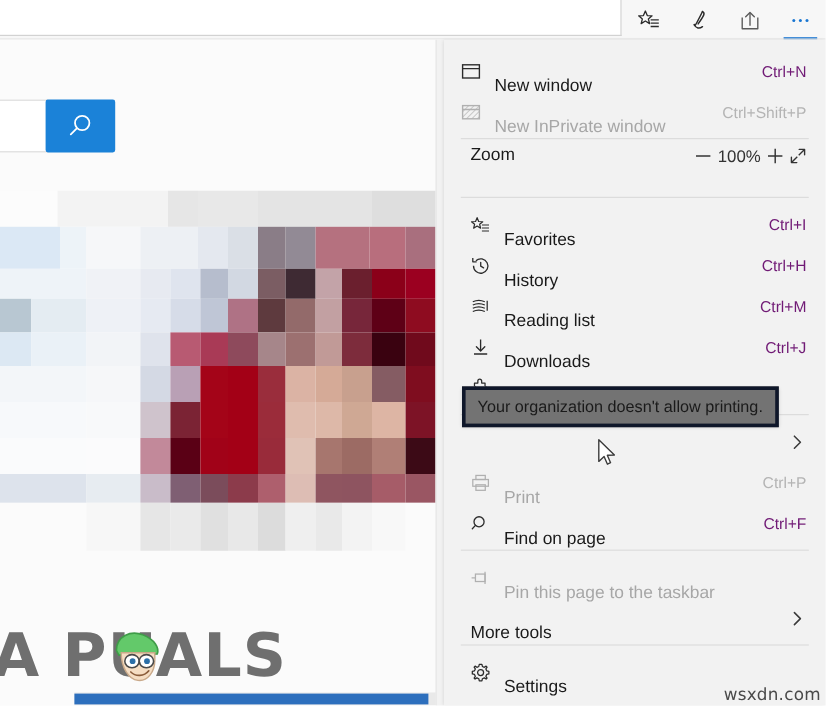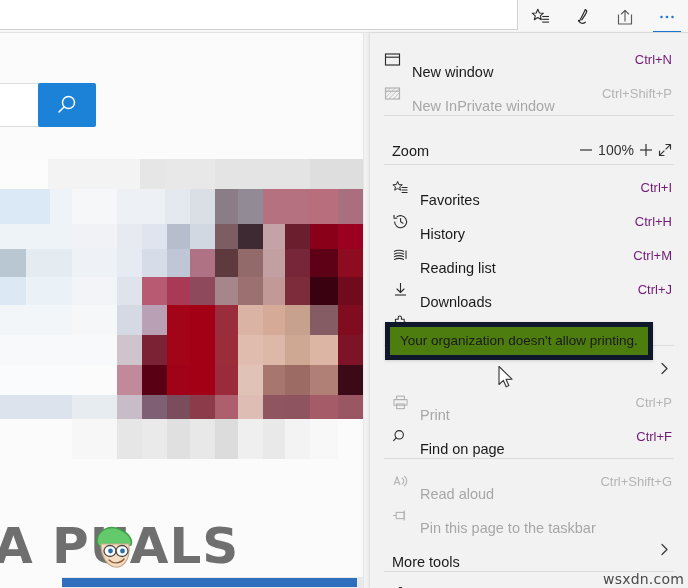--- a/index.html
+++ b/index.html
@@ -40,29 +40,29 @@
   .menu{position:absolute;left:370px;top:33px;width:318px;height:555px;background:#f2f2f2;box-shadow:-1px 0 3px rgba(0,0,0,.10);}
   .row{position:relative;height:30px;display:flex;align-items:center;padding:0 16px 0 14px;box-sizing:border-box;color:#1a1a1a;font-size:14.5px;}
   .row.tall{height:34px;}
   .row .ic{width:28px;min-width:28px;display:flex;align-items:center;justify-content:flex-start;}
   .row .lbl{flex:1;white-space:nowrap;margin-top:26px;}
   .row .acc{color:#701a75;font-size:13px;white-space:nowrap;}
   .row.dis{color:#a7a7a7;}
   .row.dis .acc{color:#b4b4b4;}
   .row .chev{color:#444;display:flex;align-items:center;}
   .divider{height:1px;background:#dcdcdc;margin:5px 14px;}
-  .zoomrow{display:flex;align-items:flex-end;height:38px;padding:0 14px 0 22px;box-sizing:border-box;font-size:14.5px;color:#1a1a1a;}
+  .zoomrow{display:flex;align-items:flex-start;height:38px;padding:0 14px 0 22px;box-sizing:border-box;font-size:14.5px;color:#1a1a1a;}
   .zoomrow .zlbl{flex:1;}
   .zoomrow .zctl{display:flex;align-items:center;gap:1px;}
   .zval{font-size:14px;color:#333;min-width:40px;text-align:center;}
   .zbtn{display:flex;align-items:center;justify-content:center;width:18px;height:18px;}
   .pad-left{padding-left:22px;}
 
   
-  .tooltip{position:absolute;left:15px;top:289px;background:#4d7c0f;border:5px solid #0f172a;padding:6px 10px 7px 10px;font-size:13.5px;color:#1a1a1a;white-space:nowrap;box-shadow:0 1px 3px rgba(0,0,0,.14);z-index:5;}
+  .tooltip{position:absolute;left:15px;top:289px;background:#737373;border:3px solid #0f172a;padding:6px 10px 7px 10px;font-size:13.5px;color:#1a1a1a;white-space:nowrap;box-shadow:0 1px 3px rgba(0,0,0,.14);z-index:5;}
 
   
   .cursor{position:absolute;left:497px;top:365px;z-index:9;}
 
   .wsxdn{position:absolute;right:4px;bottom:1px;font-family:"DejaVu Sans", sans-serif;font-size:14px;color:#4a4a4a;letter-spacing:.2px;}
 </style>
 </head>
 <body>
 
 <div id="root">
@@ -416,32 +416,20 @@
           <circle cx="7.2" cy="6.8" r="4.2" fill="none" stroke="#2b2b2b" stroke-width="1.1"></circle>
           <line x1="4.2" y1="9.8" x2="1.6" y2="12.6" stroke="#2b2b2b" stroke-width="1.1" stroke-linecap="round"></line>
         </svg>
       </span>
       <span class="lbl">Find on page</span>
       <span class="acc">Ctrl+F</span>
     </div>
 
     <div class="divider"></div>
 
-    <div class="row tall pad-left dis">
-      <span class="ic">
-        <svg width="17" height="17" viewBox="0 0 17 17">
-          <path d="M2 12 L5 4 L8 12" fill="none" stroke="#b0b0b0" stroke-width="1.05"></path>
-          <line x1="3.1" y1="9.6" x2="6.9" y2="9.6" stroke="#b0b0b0" stroke-width="1.05"></line>
-          <path d="M10.2 5 A3.6 3.6 0 0 1 10.2 11" fill="none" stroke="#b0b0b0" stroke-width="1.05" stroke-linecap="round"></path>
-          <path d="M12.4 3.2 A6 6 0 0 1 12.4 12.8" fill="none" stroke="#b0b0b0" stroke-width="1.05" stroke-linecap="round"></path>
-        </svg>
-      </span>
-      <span class="lbl">Read aloud</span>
-      <span class="acc">Ctrl+Shift+G</span>
-    </div>
 
     <div class="row tall pad-left dis">
       <span class="ic">
         <svg width="17" height="17" viewBox="0 0 17 17">
           <line x1="1" y1="8.5" x2="4" y2="8.5" stroke="#b0b0b0" stroke-width="1.05"></line>
           <rect x="4.2" y="5.4" width="8" height="6.2" fill="none" stroke="#b0b0b0" stroke-width="1.05"></rect>
           <line x1="12.2" y1="3.4" x2="12.2" y2="13.6" stroke="#b0b0b0" stroke-width="1.05"></line>
         </svg>
       </span>
       <span class="lbl">Pin this page to the taskbar</span>

